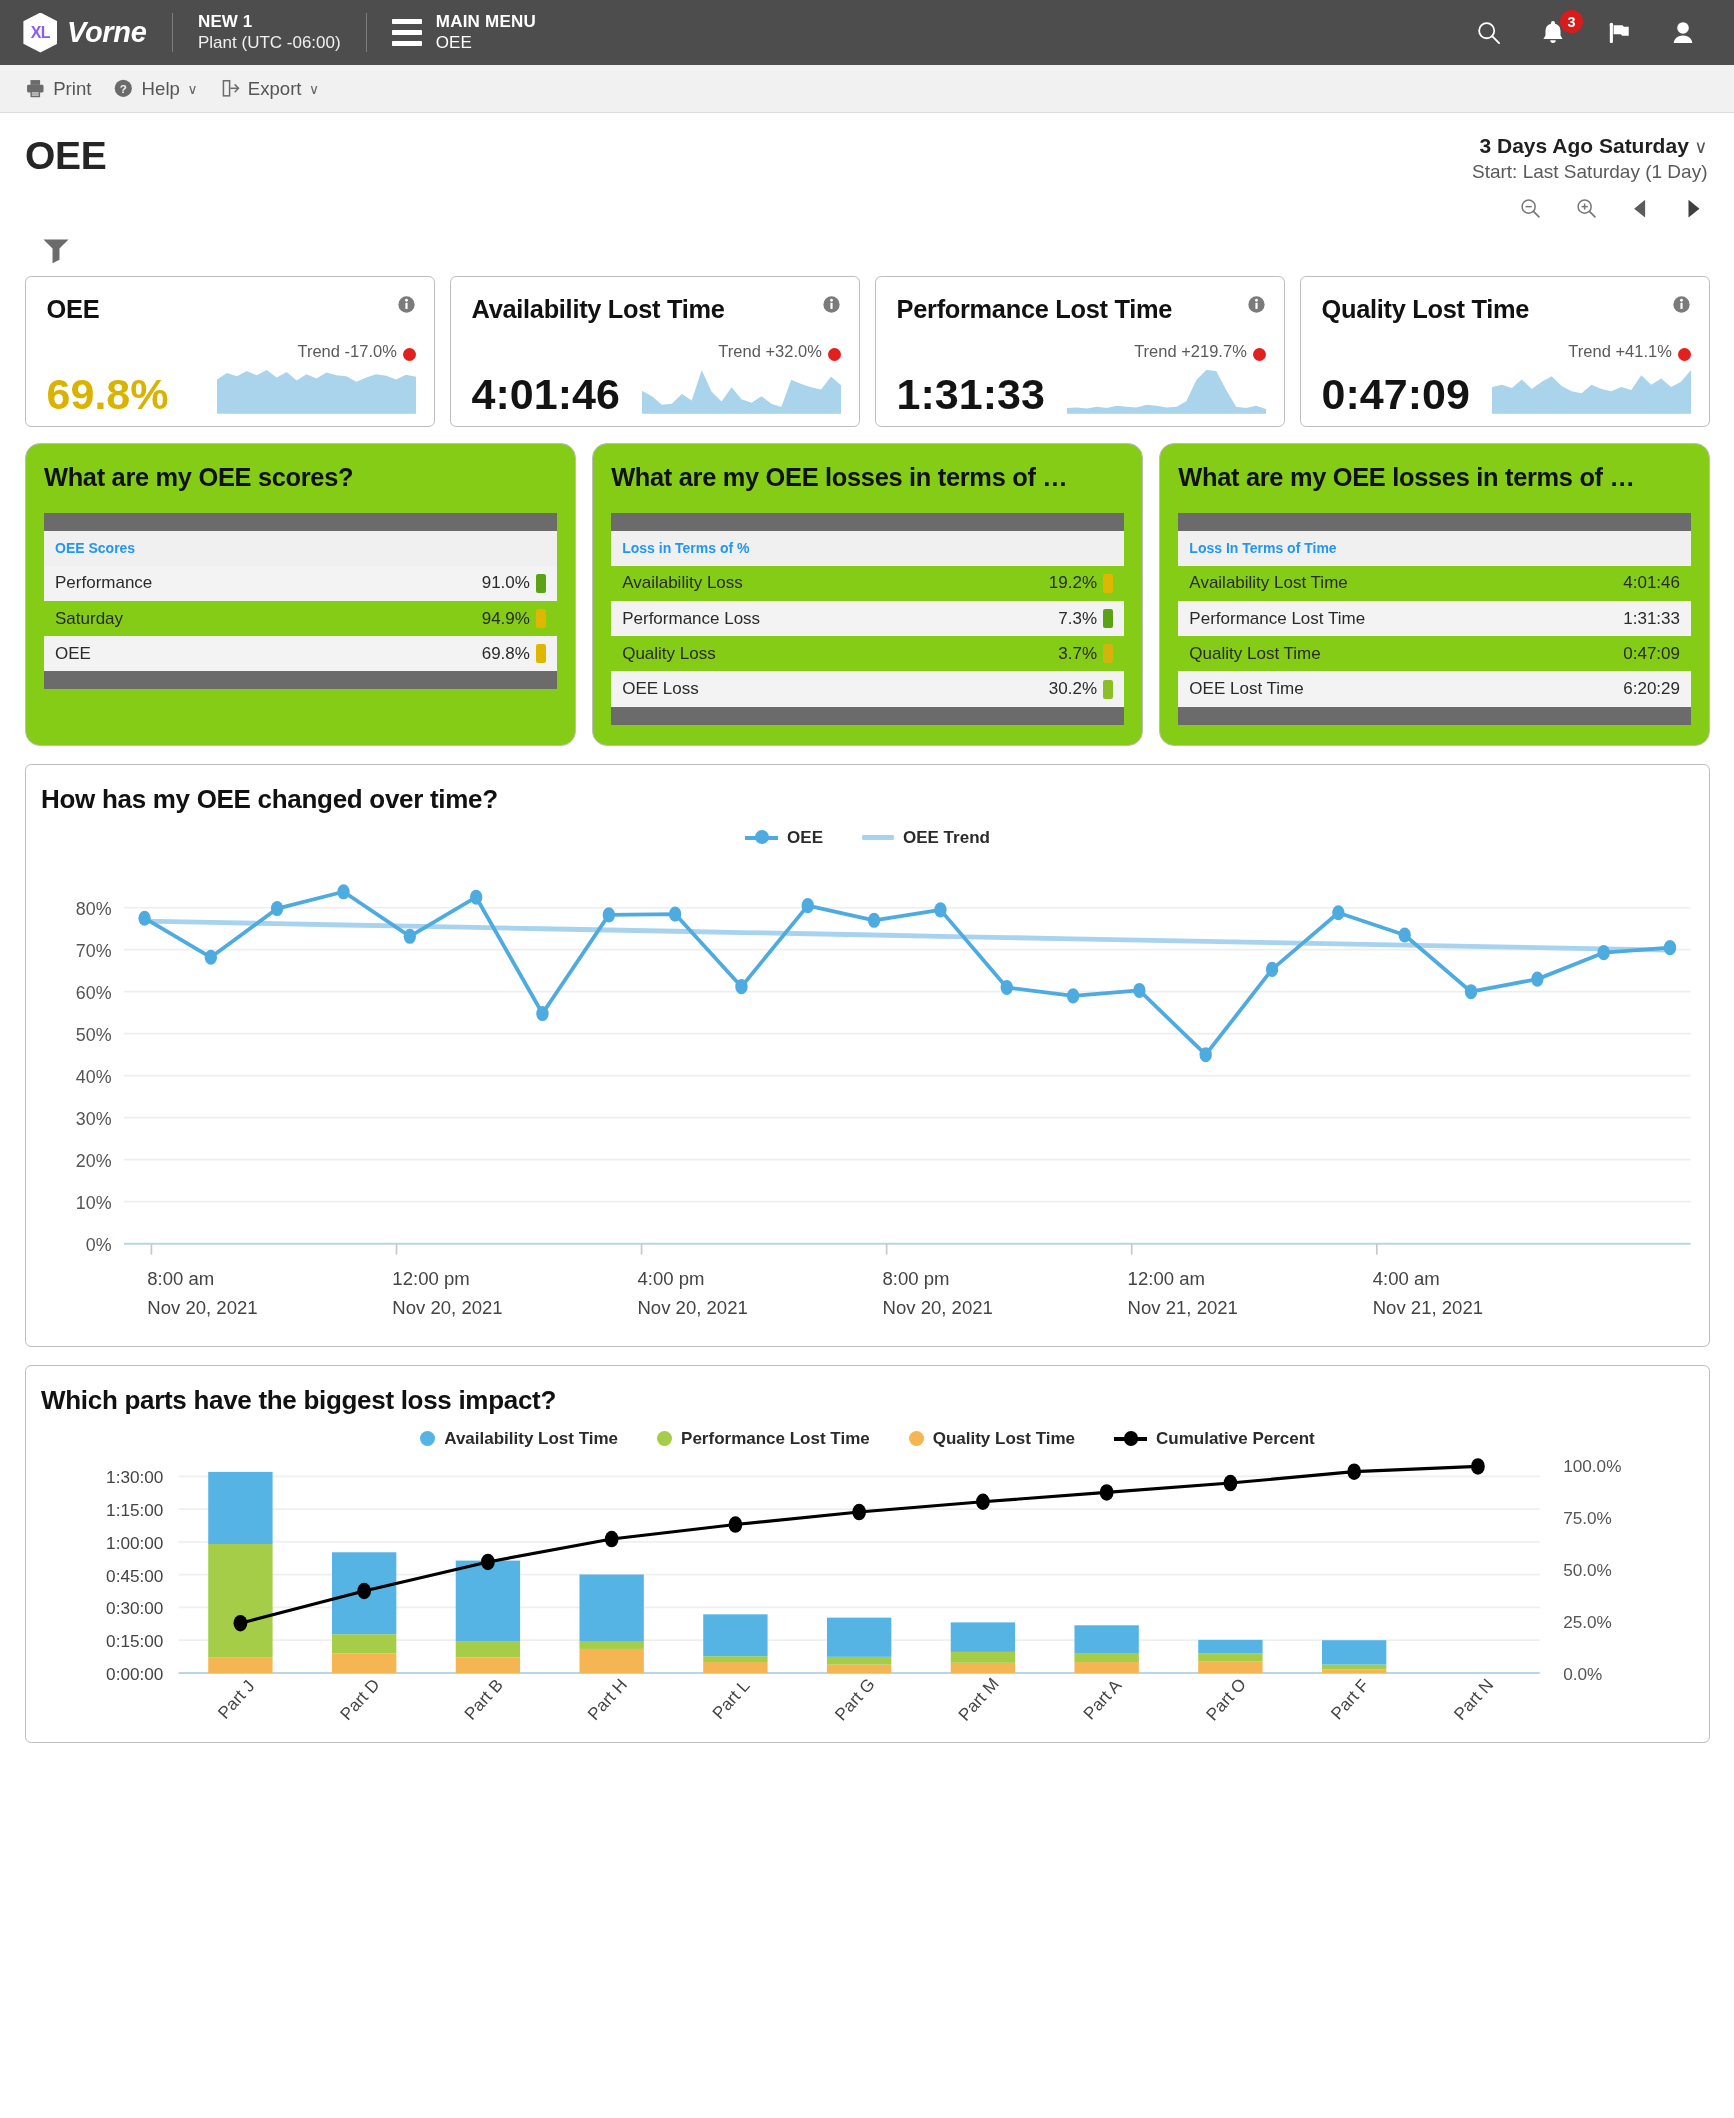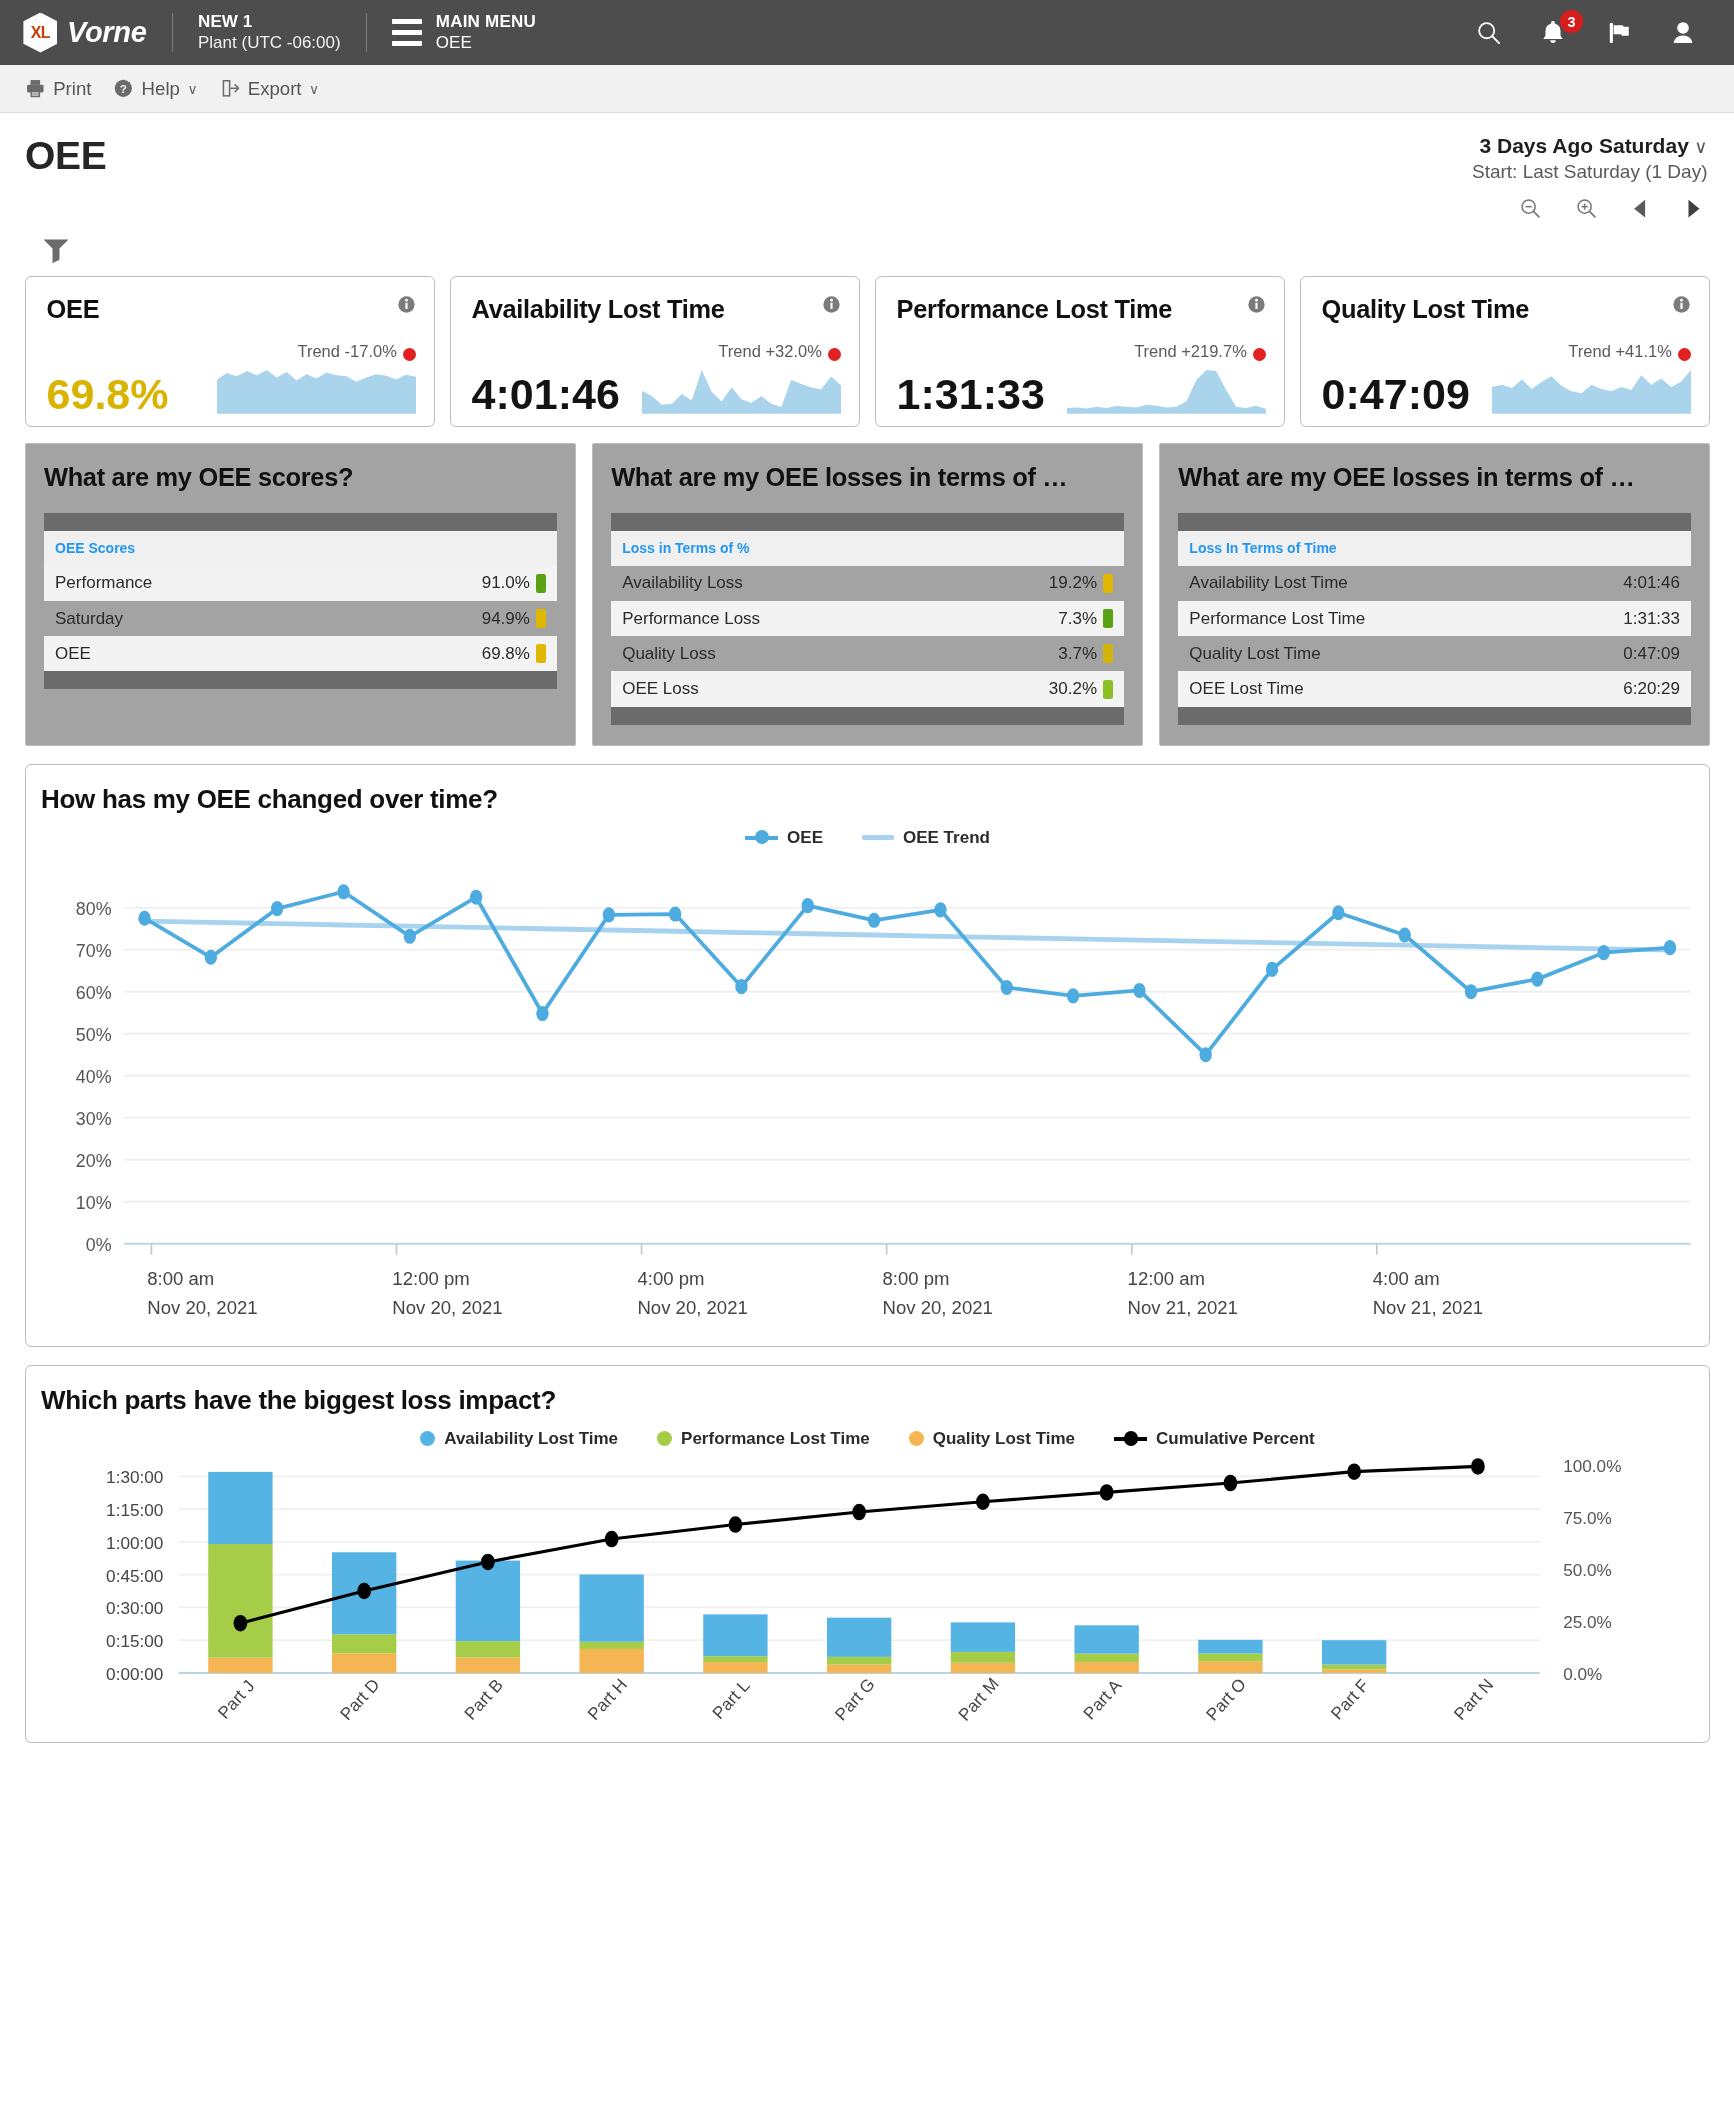--- a/index.html
+++ b/index.html
@@ -22,21 +22,21 @@
     color: #fff;
   }
   .brand { display: flex; align-items: center; gap: 9.6px; }
   .brand-badge {
     width: 34px; height: 40px;
     background: #fff;
     clip-path: polygon(50% 0%, 100% 22%, 100% 78%, 50% 100%, 0% 78%, 0% 22%);
     display: flex; align-items: center; justify-content: center;
   }
   .brand-badge span {
-    color: #c2410c; font-weight: bold; font-size: 16px; letter-spacing: -0.7px;
+    color: #8b5cf6; font-weight: bold; font-size: 16px; letter-spacing: -0.7px;
   }
   .brand-name {
     font-size: 29px; font-weight: bold; font-style: italic; letter-spacing: -0.3px;
   }
   .vdiv { width: 1.4px; height: 39px; background: #7c7c7c; margin: 0 25px; }
   .ctx-block { line-height: 1.22; }
   .ctx-top { font-size: 17px; font-weight: bold; letter-spacing: 0.1px; }
   .ctx-bot { font-size: 17px; font-weight: normal; color: #f0f0f0; }
   .menu-block { display: flex; align-items: center; gap: 13.8px; }
   .hamburger { display: flex; flex-direction: column; gap: 6.2px; width: 30px; }
@@ -105,22 +105,22 @@
   .kpi-value.black { color: #131313; }
   .kpi-right { text-align: right; }
   .kpi-trend { font-size: 16.5px; color: #5a5a5a; display: flex; align-items: flex-end; justify-content: flex-end; gap: 6.2px; margin-bottom: 6px; }
   .trend-dot { width: 13px; height: 13px; border-radius: 50%; background: #e32020; display:inline-block; }
   .spark { display: block; }
 
   
   .panel-row { display: flex; gap: 16.5px; padding: 16.5px 25px 0 25px; }
   .panel {
     flex: 1;
-    border: 0.7px solid #bdbdbd; border-radius: 2px;
-    background: #a3a3a3; padding: 19px 18px 20.6px 18px;
+    border: 0.7px solid #bdbdbd; border-radius: 15px;
+    background: #84cc16; padding: 19px 18px 20.6px 18px;
   }
   .panel-title {
     font-size: 25.4px; font-weight: bold; color: #111;
     letter-spacing: -0.3px; white-space: nowrap; overflow: hidden; text-overflow: ellipsis;
     margin-bottom: 20.6px;
   }
   .tbl { width: 100%; border-collapse: collapse; }
   .tbl .cap-bar td { background: #6b6b6b; height: 18px; padding: 0; }
   .tbl .cap-row td { background: #f0f0f0; padding: 9.6px 11px; }
   .cap-text { color: #2196f3; font-size: 14px; font-weight: bold; }

